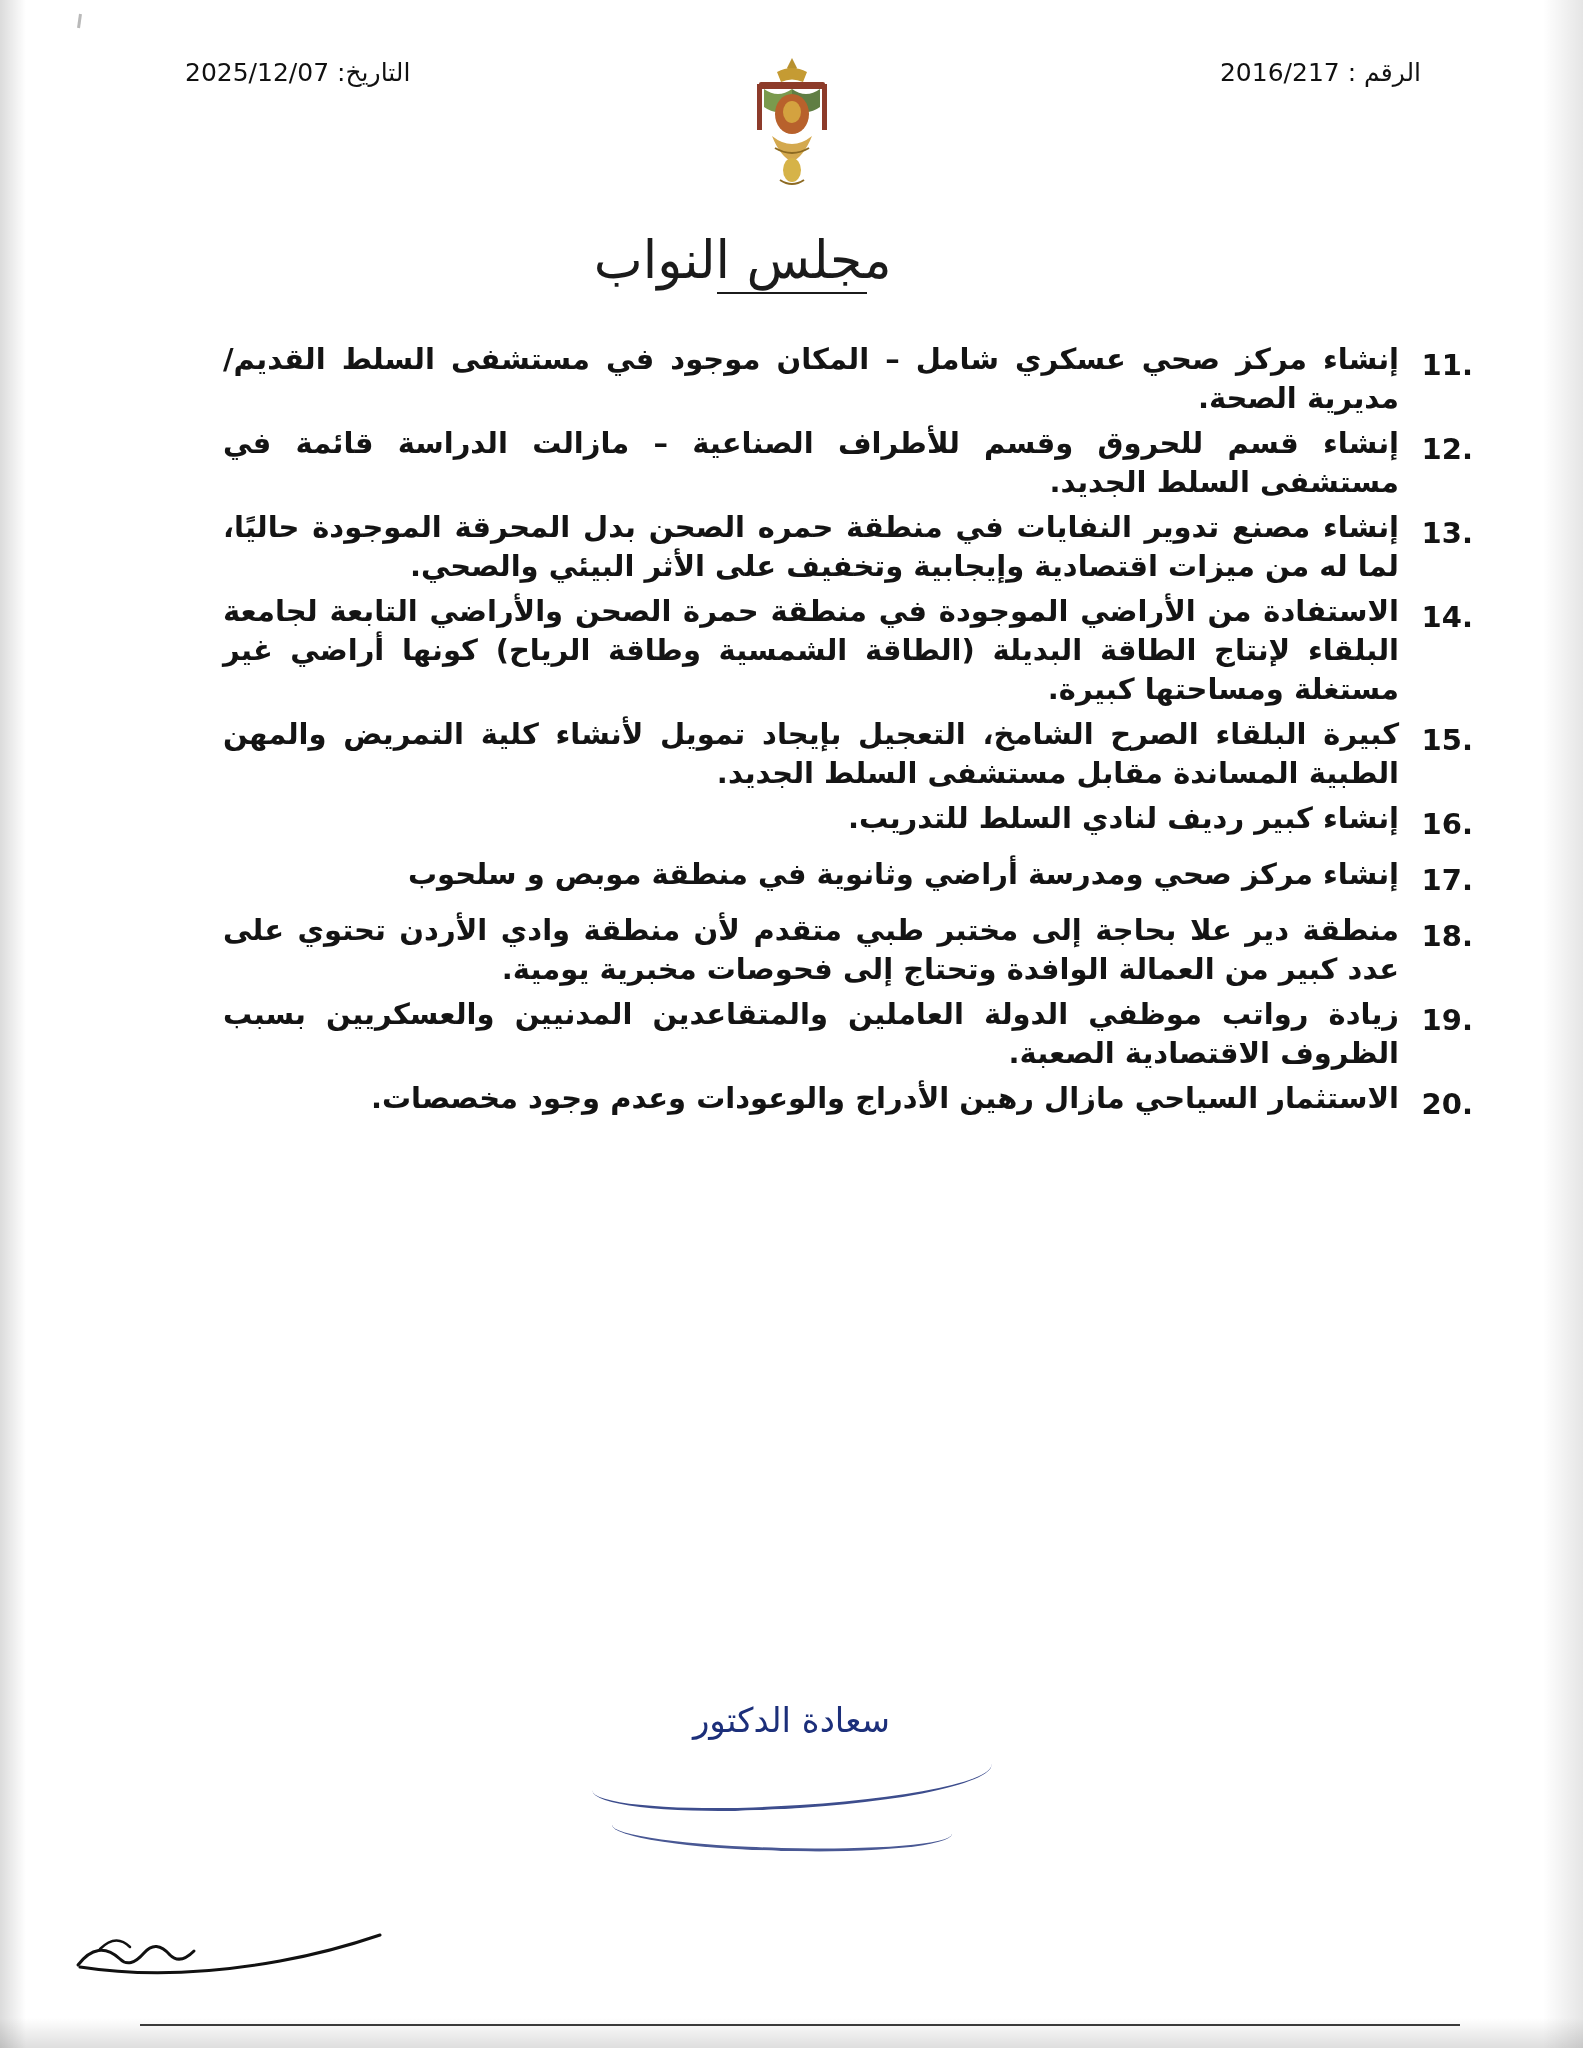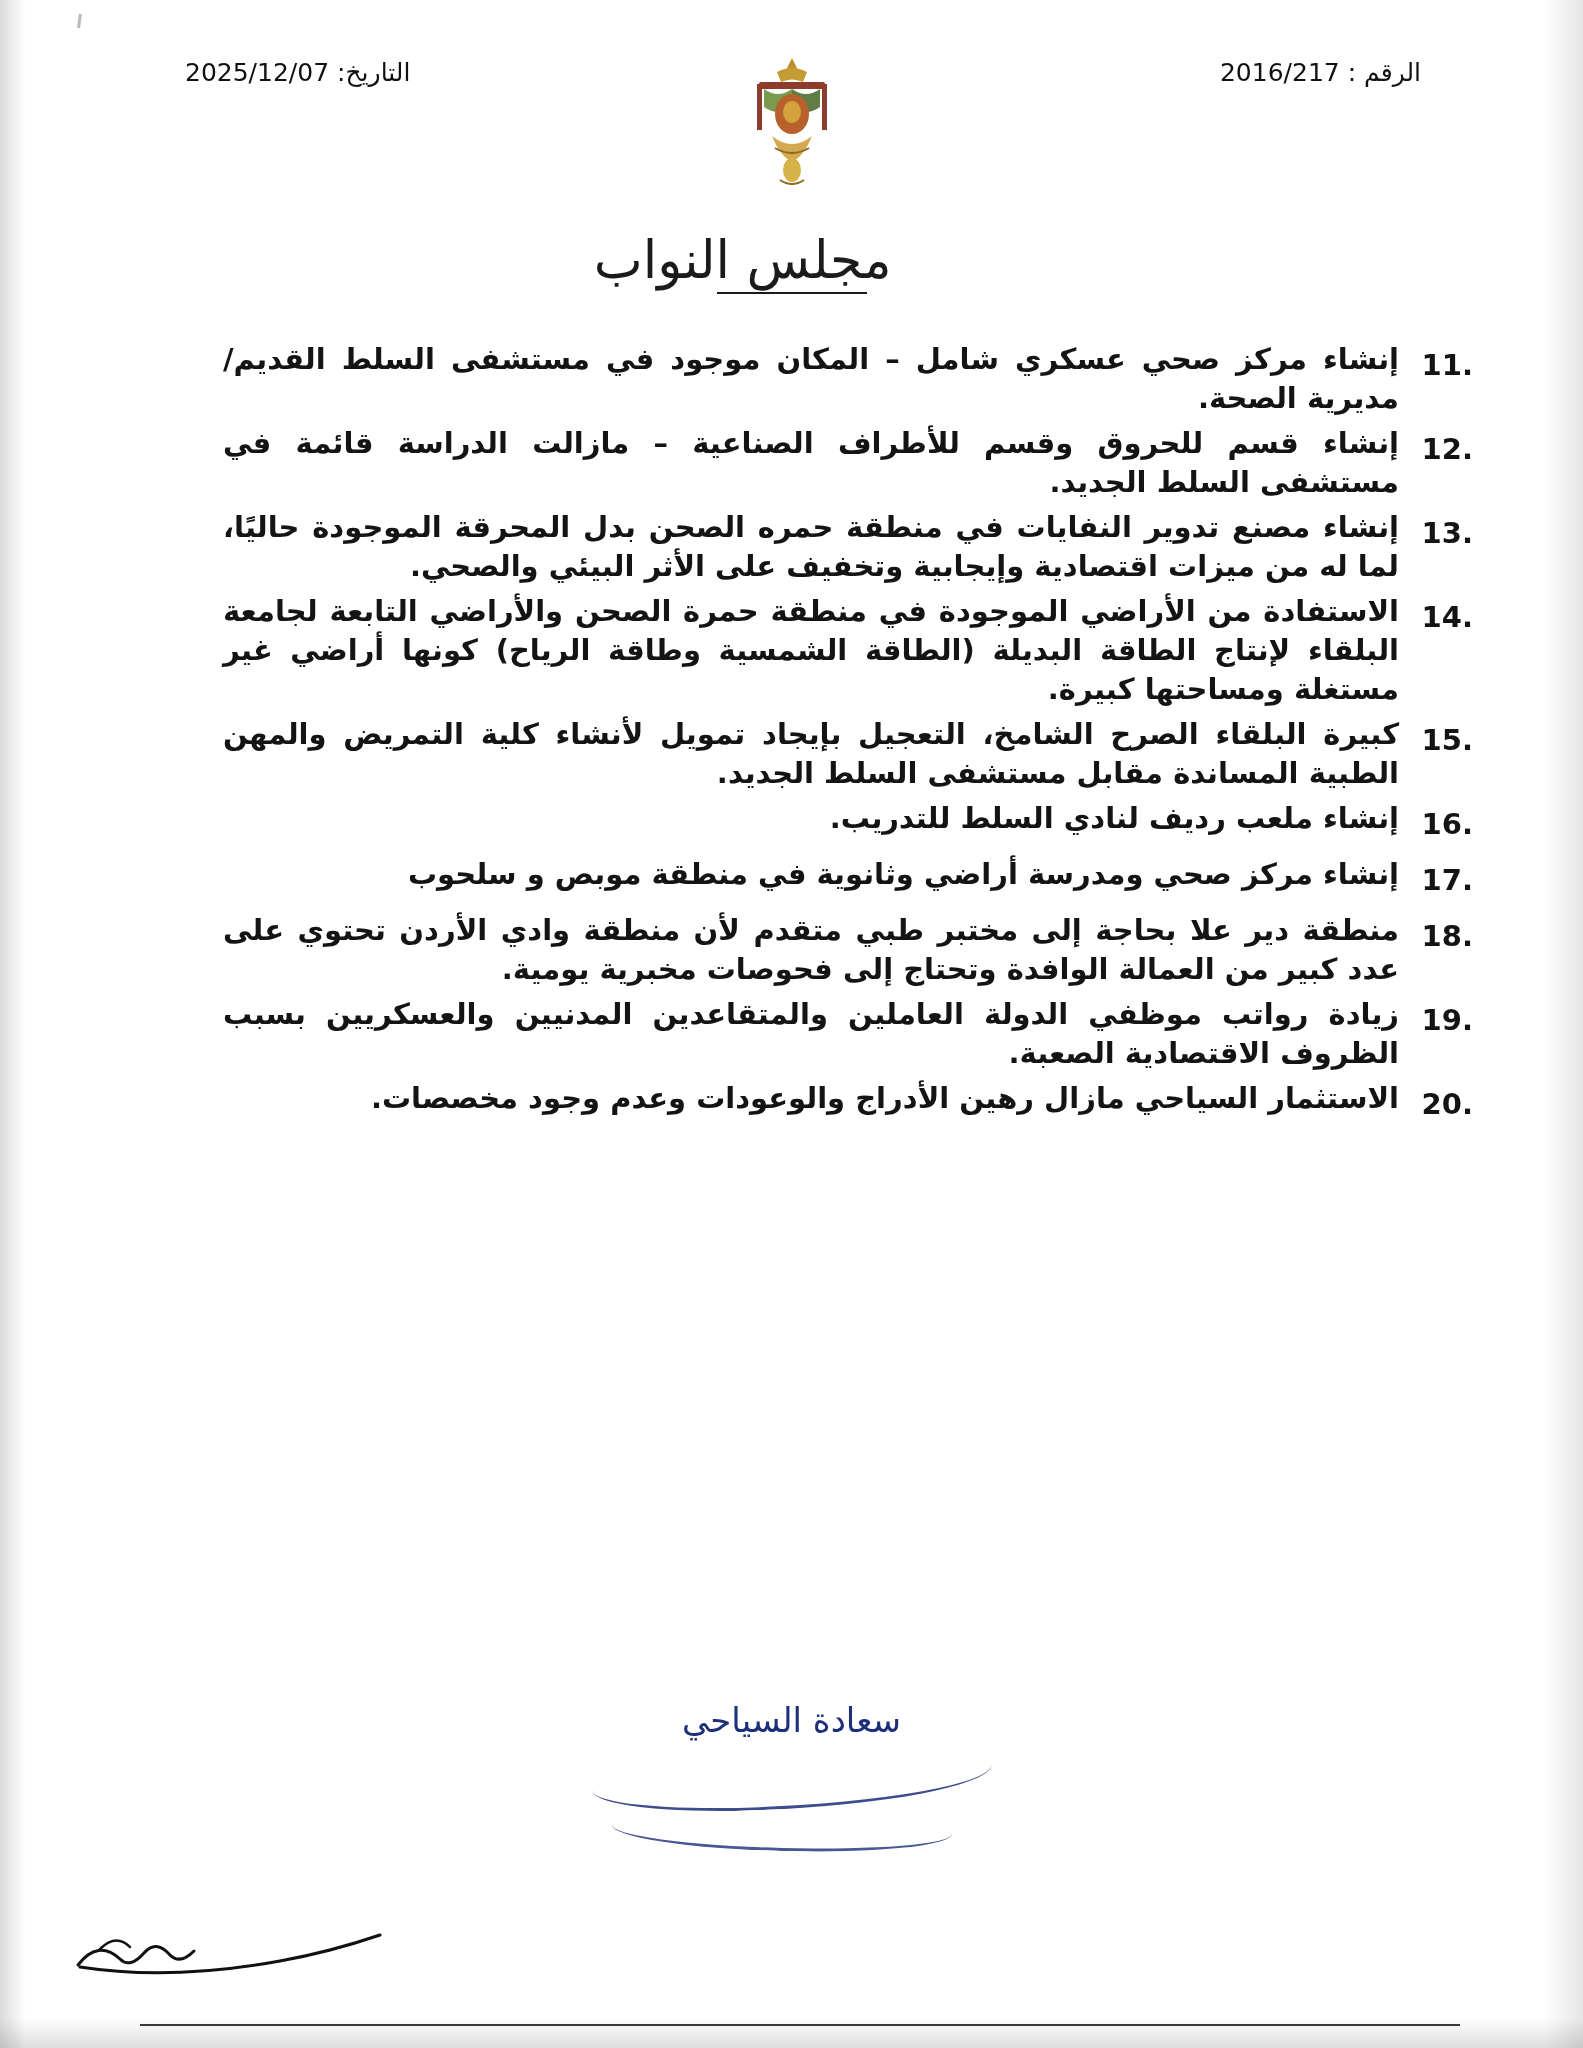--- a/index.html
+++ b/index.html
@@ -284,21 +284,21 @@
       <li>
         <span class="item-num">.14</span>
         <span class="item-text">الاستفادة من الأراضي الموجودة في منطقة حمرة الصحن والأراضي التابعة لجامعة البلقاء لإنتاج الطاقة البديلة (الطاقة الشمسية وطاقة الرياح) كونها أراضي غير مستغلة ومساحتها كبيرة.</span>
       </li>
       <li>
         <span class="item-num">.15</span>
         <span class="item-text">كبيرة البلقاء الصرح الشامخ، التعجيل بإيجاد تمويل لأنشاء كلية التمريض والمهن الطبية المساندة مقابل مستشفى السلط الجديد.</span>
       </li>
       <li>
         <span class="item-num">.16</span>
-        <span class="item-text">إنشاء ملعب رديف لنادي السلط للتدريب.</span>
+        <span class="item-text">إنشاء كبير رديف لنادي السلط للتدريب.</span>
       </li>
       <li>
         <span class="item-num">.17</span>
         <span class="item-text">إنشاء مركز صحي ومدرسة أراضي وثانوية في منطقة موبص و سلحوب</span>
       </li>
       <li>
         <span class="item-num">.18</span>
         <span class="item-text">منطقة دير علا بحاجة إلى مختبر طبي متقدم لأن منطقة وادي الأردن تحتوي على عدد كبير من العمالة الوافدة وتحتاج إلى فحوصات مخبرية يومية.</span>
       </li>
       <li>
@@ -306,21 +306,21 @@
         <span class="item-text">زيادة رواتب موظفي الدولة العاملين والمتقاعدين المدنيين والعسكريين بسبب الظروف الاقتصادية الصعبة.</span>
       </li>
       <li>
         <span class="item-num">.20</span>
         <span class="item-text">الاستثمار السياحي مازال رهين الأدراج والوعودات وعدم وجود مخصصات.</span>
       </li>
     </ol>
   </div>
 
   <div class="signature-block">
-    <div class="sig-line1">سعادة السياحي</div>
+    <div class="sig-line1">سعادة الدكتور</div>
     <div class="sig-stroke"></div>
     <div class="sig-stroke2"></div>
   </div>
 
   <div class="hand-signature">
     <svg width="320" height="80" viewBox="0 0 320 80" xmlns="http://www.w3.org/2000/svg">
       <path d="M8 60 q20 -26 42 -6 q10 10 24 -6 q12 -14 26 2 q10 10 24 -4" fill="none" stroke="#111" stroke-width="3" stroke-linecap="round"></path>
       <path d="M10 62 q90 14 200 -6 q50 -9 100 -26" fill="none" stroke="#111" stroke-width="3" stroke-linecap="round"></path>
       <path d="M30 44 q16 -16 30 -2" fill="none" stroke="#111" stroke-width="2.5" stroke-linecap="round"></path>
     </svg>

